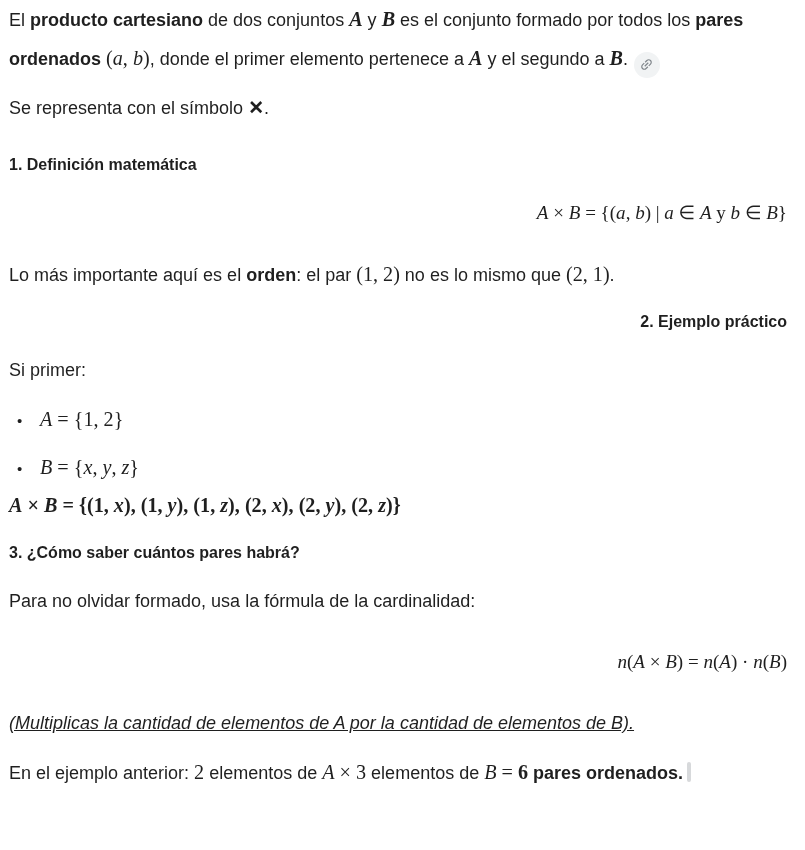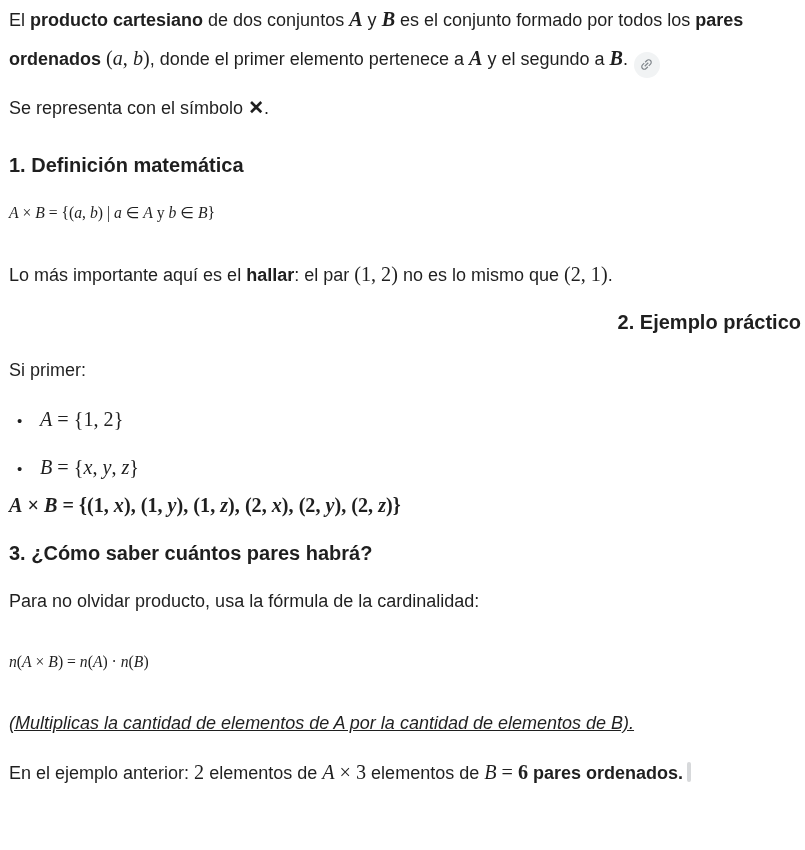--- a/index.html
+++ b/index.html
@@ -4,33 +4,33 @@
 <style>
   * { box-sizing: border-box; }
   html, body { margin: 0; padding: 0; }
   body {
     width: 805px; height: 850px;
     background: var(--background, #ffffff);
     color: var(--text, #1f1f1f);
     font-family: "Liberation Sans", sans-serif;
     overflow: hidden;
   }
-  .page { padding: 0 4px 0 9px; }
+  .page { padding: 0 18px 0 9px; }
 
   .para { font-size: 18px; line-height: 38px; margin: 0 0 11px; }
   .para--italic { font-style: italic; text-decoration: underline; }
 
-  .sec { font-size: 20px; line-height: 34px; font-weight: 700; margin: 21px 0 12px; }
+  .sec { font-size: 16px; line-height: 34px; font-weight: 700; margin: 21px 0 12px; }
   .sec--2 { margin-top: 0; text-align: right; }
   .sec--3 { margin-top: 3px; }
 
   .formula {
     font-family: "Liberation Serif", serif;
-    font-size: 14px; line-height: 38px;
-    text-align: left; margin: 0 0 22px;
+    font-size: 17px; line-height: 38px;
+    text-align: right; margin: 0 0 22px;
   }
   .formula--second { margin-top: 23px; }
 
   .math-row { margin-top: -16px; }
 
   ul.plain { list-style: none; margin: 0 0 14px; padding: 0; }
   ul.plain li { display: flex; align-items: baseline; font-size: 18px; line-height: 38px; margin: 0 0 8px; }
   ul.plain li:last-child { margin-bottom: 0; }
   .dot { width: 14px; margin-left: 8px; margin-right: 9px; font-size: 15px; flex: none; }
 
@@ -71,21 +71,21 @@
       </span>
     </button>
   </p>
 
   <p class="para"><span>Se representa con el símbolo </span><span class="seg-x">✕</span><span>.</span></p>
 
   <h2 class="sec">1. Definición matemática</h2>
 
   <div class="formula"><span class="seg-m">A</span><span class="seg-mr"> × </span><span class="seg-m">B</span><span class="seg-mr"> = {(</span><span class="seg-m">a</span><span class="seg-mr">, </span><span class="seg-m">b</span><span class="seg-mr">) | </span><span class="seg-m">a</span><span class="seg-mr"> ∈ </span><span class="seg-m">A</span><span class="seg-mr"> y </span><span class="seg-m">b</span><span class="seg-mr"> ∈ </span><span class="seg-m">B</span><span class="seg-mr">}</span></div>
 
-  <p class="para"><span>Lo más importante aquí es el </span><span class="seg-b">hallar</span><span>: el par </span><span class="seg-mr">(1, 2)</span><span> no es lo mismo que </span><span class="seg-mr">(2, 1)</span><span>.</span></p>
+  <p class="para"><span>Lo más importante aquí es el </span><span class="seg-b">orden</span><span>: el par </span><span class="seg-mr">(1, 2)</span><span> no es lo mismo que </span><span class="seg-mr">(2, 1)</span><span>.</span></p>
 
   <h2 class="sec sec--2">2. Ejemplo práctico</h2>
 
   <p class="para">Si primer:</p>
 
   <ul class="plain">
     <li>
       <span class="dot">•</span>
       <span><span class="seg-m">A</span><span class="seg-mr"> = {1, 2}</span></span>
     </li>
@@ -93,21 +93,21 @@
       <span class="dot">•</span>
       <span><span class="seg-m">B</span><span class="seg-mr"> = {</span><span class="seg-m">x</span><span class="seg-mr">, </span><span class="seg-m">y</span><span class="seg-mr">, </span><span class="seg-m">z</span><span class="seg-mr">}</span></span>
     </li>
   </ul>
 
 
   <p class="para math-row"><span class="seg-mb">A</span><span class="seg-mrb"> × </span><span class="seg-mb">B</span><span class="seg-mrb"> = {(1, </span><span class="seg-mb">x</span><span class="seg-mrb">), (1, </span><span class="seg-mb">y</span><span class="seg-mrb">), (1, </span><span class="seg-mb">z</span><span class="seg-mrb">), (2, </span><span class="seg-mb">x</span><span class="seg-mrb">), (2, </span><span class="seg-mb">y</span><span class="seg-mrb">), (2, </span><span class="seg-mb">z</span><span class="seg-mrb">)}</span></p>
 
   <h2 class="sec sec--3">3. ¿Cómo saber cuántos pares habrá?</h2>
 
-  <p class="para">Para no olvidar producto, usa la fórmula de la cardinalidad:</p>
+  <p class="para">Para no olvidar formado, usa la fórmula de la cardinalidad:</p>
 
   <div class="formula formula--second"><span class="seg-m">n</span><span class="seg-mr">(</span><span class="seg-m">A</span><span class="seg-mr"> × </span><span class="seg-m">B</span><span class="seg-mr">) = </span><span class="seg-m">n</span><span class="seg-mr">(</span><span class="seg-m">A</span><span class="seg-mr">) · </span><span class="seg-m">n</span><span class="seg-mr">(</span><span class="seg-m">B</span><span class="seg-mr">)</span></div>
 
   <p class="para para--italic"><span class="seg-i">(Multiplicas la cantidad de elementos de A por la cantidad de elementos de B).</span></p>
 
   <p class="para">
     <span><span>En el ejemplo anterior: </span><span class="seg-mr">2</span><span> elementos de </span><span class="seg-m">A</span><span class="seg-mr"> × </span><span class="seg-mr">3</span><span> elementos de </span><span class="seg-m">B</span><span class="seg-mr"> = </span><span class="seg-mrb">6</span><span> </span><span class="seg-b">pares ordenados</span><span class="seg-b">.</span></span><span class="caret"></span>
   </p>
 
 </div>

